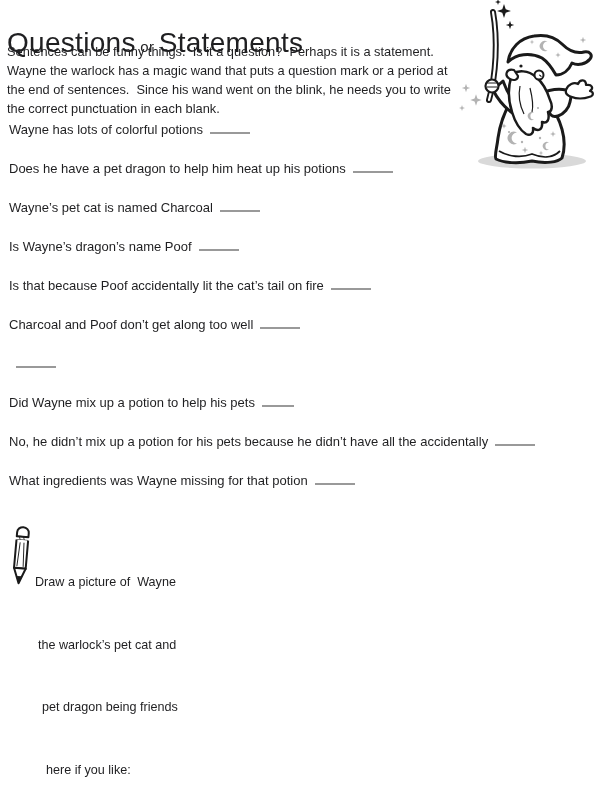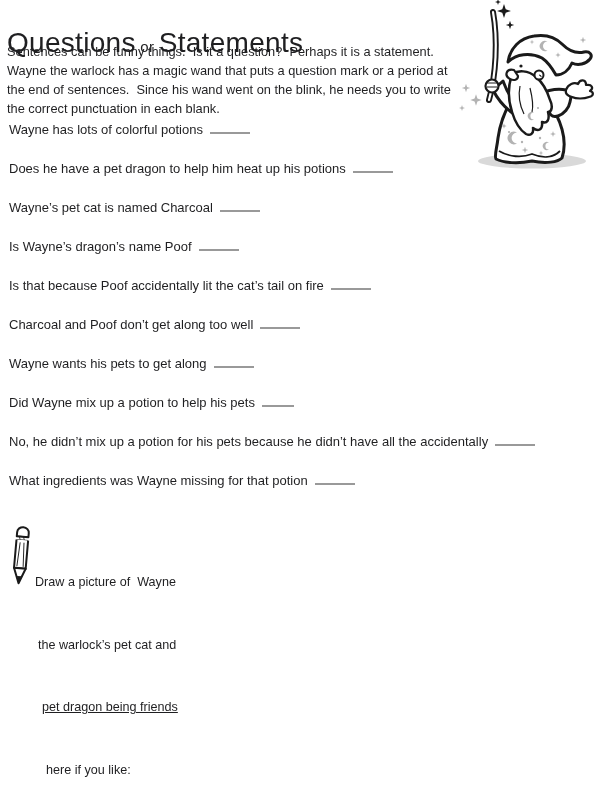--- a/index.html
+++ b/index.html
@@ -47,21 +47,21 @@
   }
   .pencil{
     position:absolute;left:0;top:4px;width:30px;height:76px;
   }
   .prompt-lines{
     margin-left:29px;
     font-size:12.6px;line-height:15.6px;
     white-space:pre;
   }
   .prompt-line:nth-of-type(2){padding-left:3px;}
-  .prompt-line:nth-of-type(3){padding-left:7px;text-decoration:underline;}
+  .prompt-line:nth-of-type(3){padding-left:7px;}
   .prompt-line:nth-of-type(4){padding-left:11px;}
   .drawing-area{
     position:absolute;left:6px;top:608px;width:588px;height:178px;
     background:transparent;
   }
 </style>
 </head>
 <body style="color: rgb(31, 31, 33);">
 
 <h1 class="page-title"><span class="title-big">Questions</span><span class="title-small"> or </span><span class="title-big">Statements</span></h1>
@@ -130,21 +130,21 @@
     <div class="sentence-row"><span>Does he have a pet dragon to help him heat up his potions</span><span class="blank"></span></div>
 
     <div class="sentence-row"><span>Wayne’s pet cat is named Charcoal</span><span class="blank"></span></div>
 
     <div class="sentence-row"><span>Is Wayne’s dragon’s name Poof</span><span class="blank"></span></div>
 
     <div class="sentence-row"><span>Is that because Poof accidentally lit the cat’s tail on fire</span><span class="blank"></span></div>
 
     <div class="sentence-row"><span>Charcoal and Poof don’t get along too well</span><span class="blank"></span></div>
 
-    <div class="sentence-row"><span>Wayne wants his pets to get along</span><span class="blank"></span></div>
+    <div class="sentence-row"><span class="blank"></span></div>
 
     <div class="sentence-row"><span>Did Wayne mix up a potion to help his pets</span><span class="blank"></span></div>
 
     <div class="sentence-row"><span>No, he didn’t mix up a potion for his pets because he didn’t have all the accidentally</span><span class="blank"></span></div>
 
     <div class="sentence-row"><span>What ingredients was Wayne missing for that potion</span><span class="blank"></span></div>
   </div>
 
 <div class="draw-prompt">
   <svg class="pencil" viewBox="0 0 36 76" xmlns="http://www.w3.org/2000/svg" aria-hidden="true">

